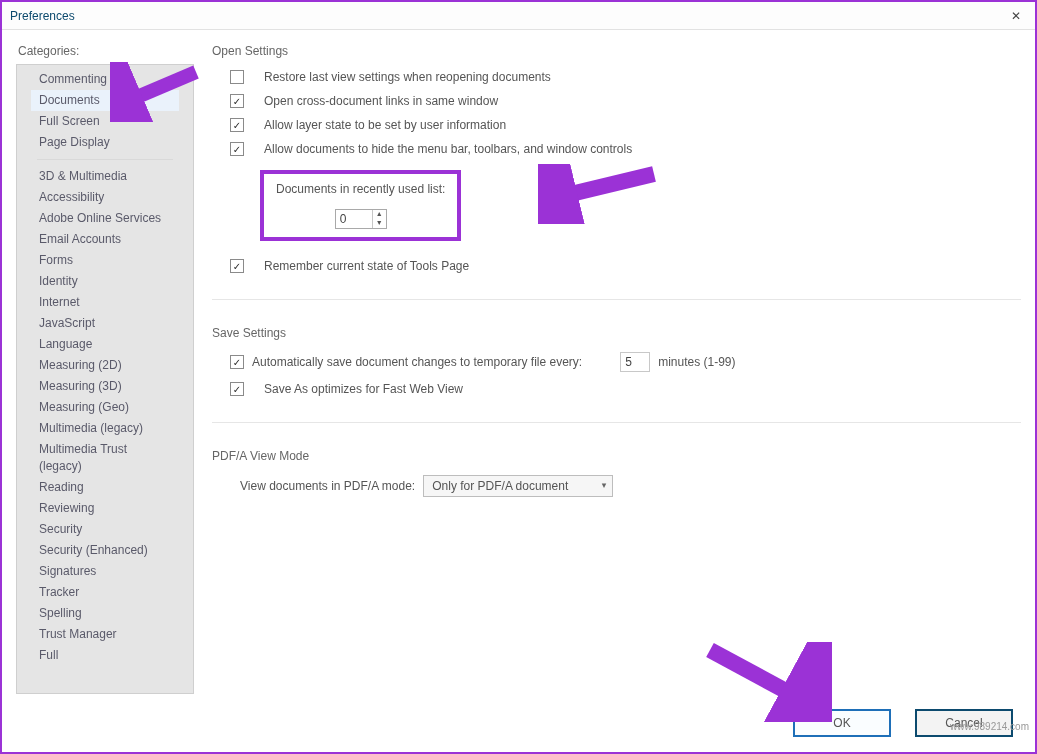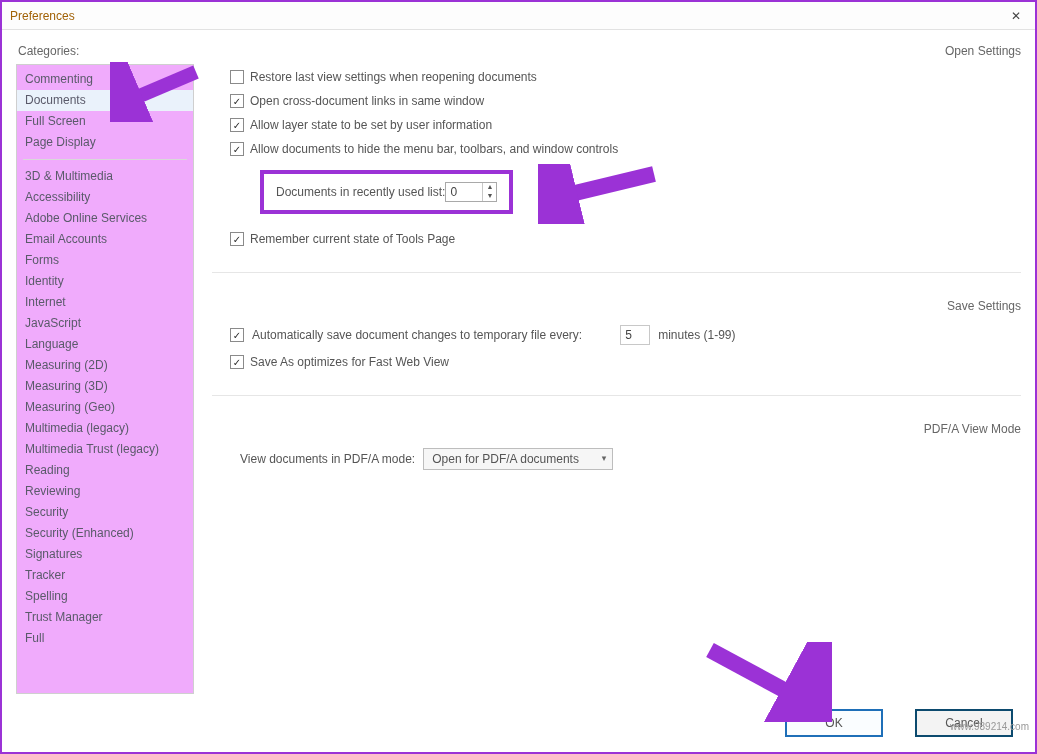--- a/index.html
+++ b/index.html
@@ -19,107 +19,108 @@
     background: #fff;
   }
   .titlebar {
     height: 28px;
     border-bottom: 1px solid #e2e2e2;
     display: flex;
     align-items: center;
     padding: 0 8px;
     background: #fdfdfd;
   }
-  .titlebar .title { flex: 1; color: #a16207; }
+  .titlebar .title { flex: 1; color: #0c4a6e; }
   .titlebar .close {
     width: 22px; height: 22px;
     text-align: center; line-height: 22px;
     color: #444; cursor: pointer;
   }
   .body {
     display: flex;
     height: calc(100% - 28px - 58px);
     padding: 14px 14px 0 14px;
     gap: 18px;
   }
   .footer {
     height: 58px;
     display: flex;
     justify-content: flex-end;
     align-items: center;
-    gap: 32px;
+    gap: 24px;
     padding: 0 22px;
   }
   .btn {
     width: 98px; height: 28px;
     background: #f3f3f3;
     border: 2px solid #0c4a6e;
     color: #555;
     cursor: pointer;
     font-size: 12px;
   }
   .btn.primary {
     border: 2px solid #1e6fb8;
     background: #fafdff;
   }
   
   .side-col { width: 178px; display: flex; flex-direction: column; justify-content: center; }
   .side-label { color: #666; margin-bottom: 6px; padding-left: 2px; }
   .cat-box {
     border: 1px solid #cfcfcf;
-    background: #f0abfc;
+    background: #e5e5e5;
     height: 640px;
-    padding: 4px 0;
+    padding: 4px 14px;
     overflow: hidden;
   }
   .cat-item {
     padding: 2px 8px;
     color: #5a5a6a;
     cursor: pointer;
     line-height: 17px;
   }
   .cat-item.selected { background: #eaf2fb; }
   .cat-sep {
     border-top: 1px solid #d9d9d9;
     margin: 6px 6px;
   }
   
   .main-col { flex: 1; padding-top: 0; }
   .group { margin-bottom: 26px; }
-  .group-title { color: #666; margin-bottom: 12px; text-align: right; }
+  .group-title { color: #666; margin-bottom: 12px; }
   .group-inner {
     padding: 0 6px 16px 18px;
     border-bottom: 1px solid #e6e6e6;
   }
   .chk-row {
     display: flex;
     align-items: center;
-    gap: 6px;
+    gap: 20px;
     margin: 10px 0;
     color: #555;
   }
   .chk {
     width: 14px; height: 14px;
     border: 1px solid #8a8a8a;
     background: #fff;
     display: inline-flex;
     align-items: center;
     justify-content: center;
     font-size: 10px;
     color: #2a2a2a;
   }
   .indent { margin-left: 34px; }
   .recent-box {
     border: 4px solid #9b32d6;
     display: inline-flex;
     align-items: center;
-    gap: 0;
+    gap: 13px;
     padding: 8px 12px;
     margin: 4px 0 8px 30px;
     color: #555;
+    flex-direction: column;
   }
   .spin {
     display: inline-flex;
     align-items: stretch;
     border: 1px solid #a9a9a9;
     height: 20px;
     background: #fff;
   }
   .spin input {
     width: 36px; border: none; padding: 0 4px;
@@ -258,21 +259,21 @@
           </div>
         </div>
       </div>
 
       <div class="group">
         <div class="group-title">PDF/A View Mode</div>
         <div class="group-inner" style="border-bottom:none;">
           <div class="inline-row indent" style="margin-left:10px;">
             <span>View documents in PDF/A mode:</span>
             <span class="select">
-              <span>Open for PDF/A documents</span>
+              <span>Only for PDF/A document</span>
               <span class="chv">▾</span>
             </span>
           </div>
         </div>
       </div>
 
     </div>
   </div>
 
   <div class="footer">

